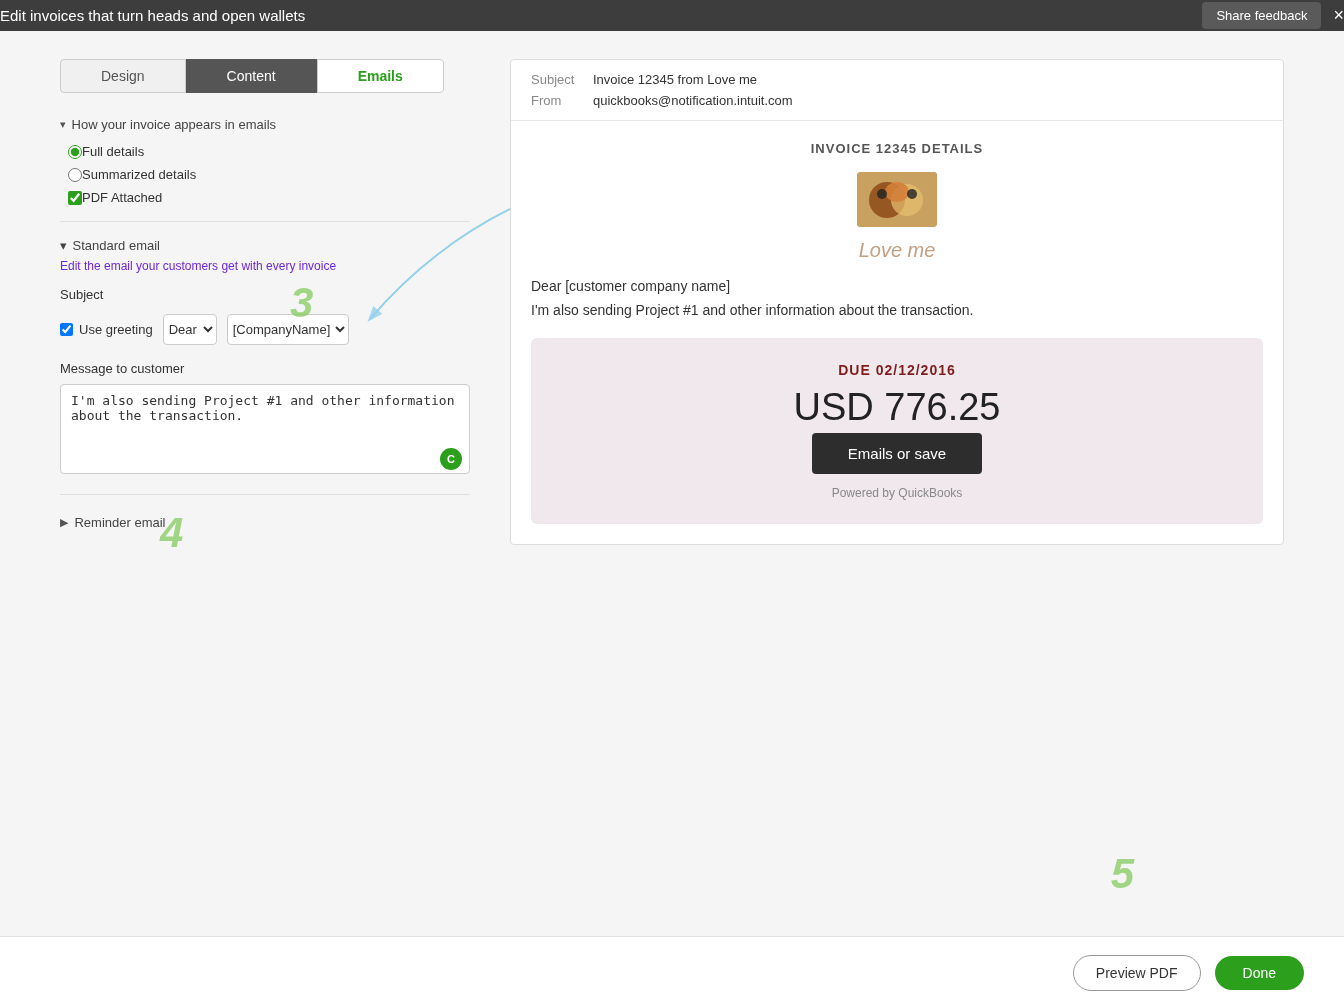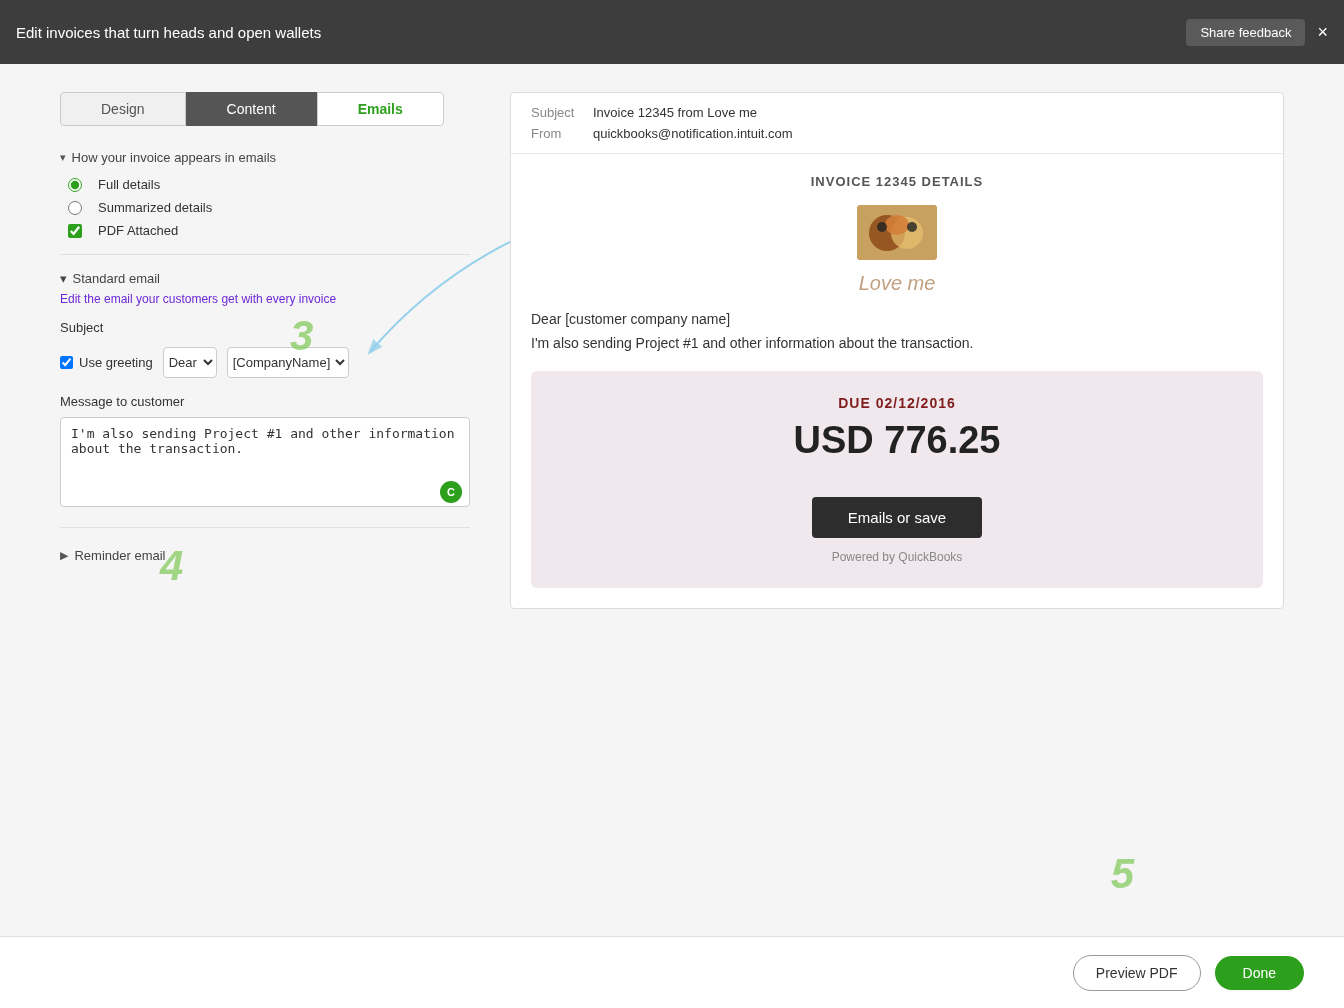--- a/index.html
+++ b/index.html
@@ -8,25 +8,25 @@
       background: #f5f5f5;
       width: 1344px;
       min-height: 1008px;
       position: relative;
       overflow: hidden;
     }
 
     
     .top-bar {
       background: #3d3d3d;
-      height: 64px;
+      height: 31px;
       display: flex;
       align-items: center;
       justify-content: space-between;
-      padding: 0 16px;
+      padding: 0 0;
     }
     .top-bar-title {
       color: #ffffff;
       font-size: 15px;
       font-weight: 400;
     }
     .top-bar-right {
       display: flex;
       align-items: center;
       gap: 12px;
@@ -103,21 +103,21 @@
     .section-header .arrow { color: #555; font-size: 11px; }
 
     
     .options-group {
       margin-bottom: 16px;
       padding-left: 8px;
     }
     .option-item {
       display: flex;
       align-items: center;
-      gap: 16px;
+      gap: 0;
       margin-bottom: 8px;
       font-size: 13px;
       color: #333;
     }
     .option-item input[type="radio"],
     .option-item input[type="checkbox"] {
       accent-color: #2ca01c;
       width: 14px;
       height: 14px;
     }
@@ -333,23 +333,23 @@
     }
     .due-date-label {
       font-size: 14px;
       font-weight: 700;
       color: #7f1d1d;
       letter-spacing: 1px;
       margin-bottom: 8px;
     }
     .due-amount {
       font-size: 38px;
-      font-weight: 700;
+      font-weight: 400;
       color: #222;
-      margin-bottom: 35px;
+      margin-bottom: 4px;
     }
     .print-save-btn {
       background: #2d2d2d;
       color: #fff;
       border: none;
       padding: 12px 36px;
       border-radius: 4px;
       font-size: 15px;
       cursor: pointer;
       margin-bottom: 12px;

